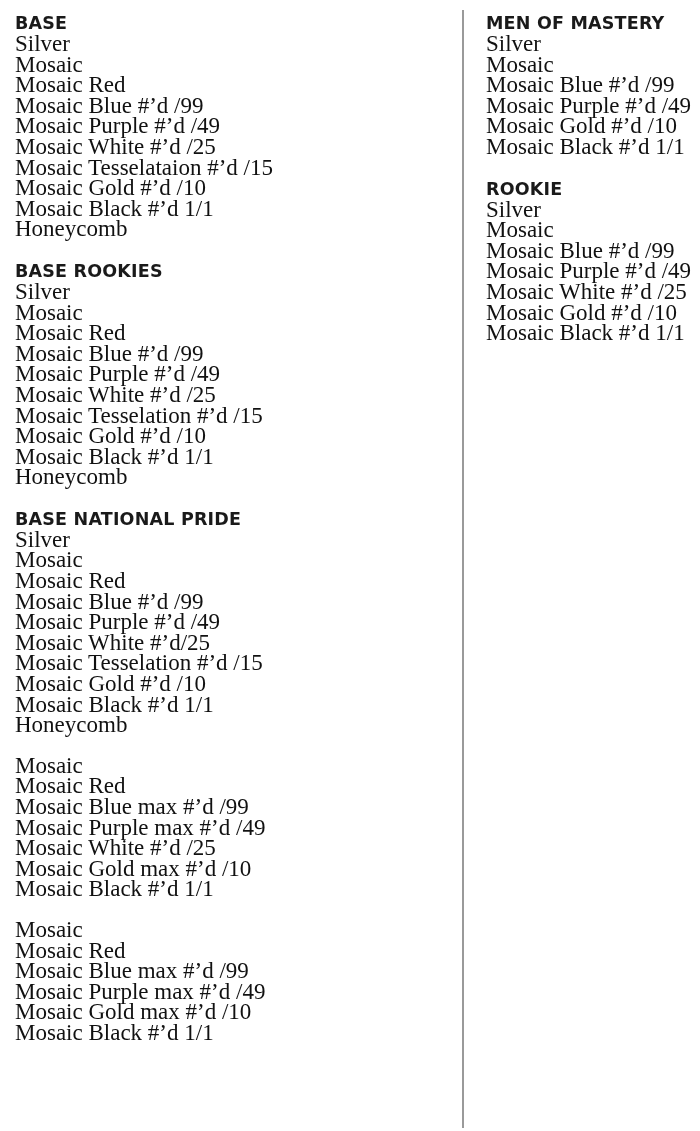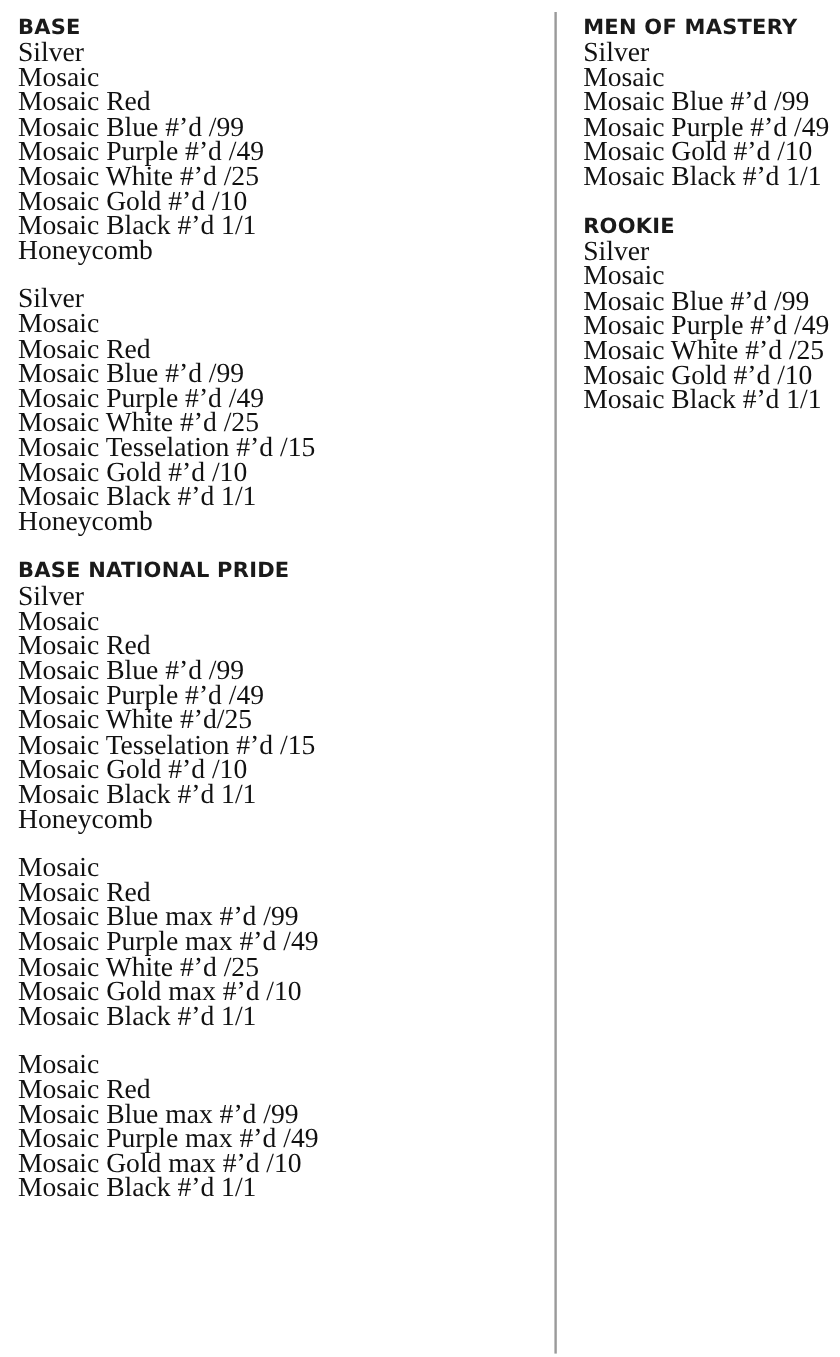--- a/index.html
+++ b/index.html
@@ -25,26 +25,28 @@
 <div class="col col-left">
     <div class="section">
       <h2 class="heading">BASE</h2>
       <ul class="items">
         <li class="item">Silver</li>
         <li class="item">Mosaic</li>
         <li class="item">Mosaic Red</li>
         <li class="item">Mosaic Blue #’d /99</li>
         <li class="item">Mosaic Purple #’d /49</li>
         <li class="item">Mosaic White #’d /25</li>
+        <li class="item">Mosaic Tesselataion #’d /15</li>
         <li class="item">Mosaic Gold #’d /10</li>
         <li class="item">Mosaic Black #’d 1/1</li>
         <li class="item">Honeycomb</li>
       </ul>
     </div>
     <div class="section">
+      <h2 class="heading">BASE ROOKIES</h2>
       <ul class="items">
         <li class="item">Silver</li>
         <li class="item">Mosaic</li>
         <li class="item">Mosaic Red</li>
         <li class="item">Mosaic Blue #’d /99</li>
         <li class="item">Mosaic Purple #’d /49</li>
         <li class="item">Mosaic White #’d /25</li>
         <li class="item">Mosaic Tesselation #’d /15</li>
         <li class="item">Mosaic Gold #’d /10</li>
         <li class="item">Mosaic Black #’d 1/1</li>

